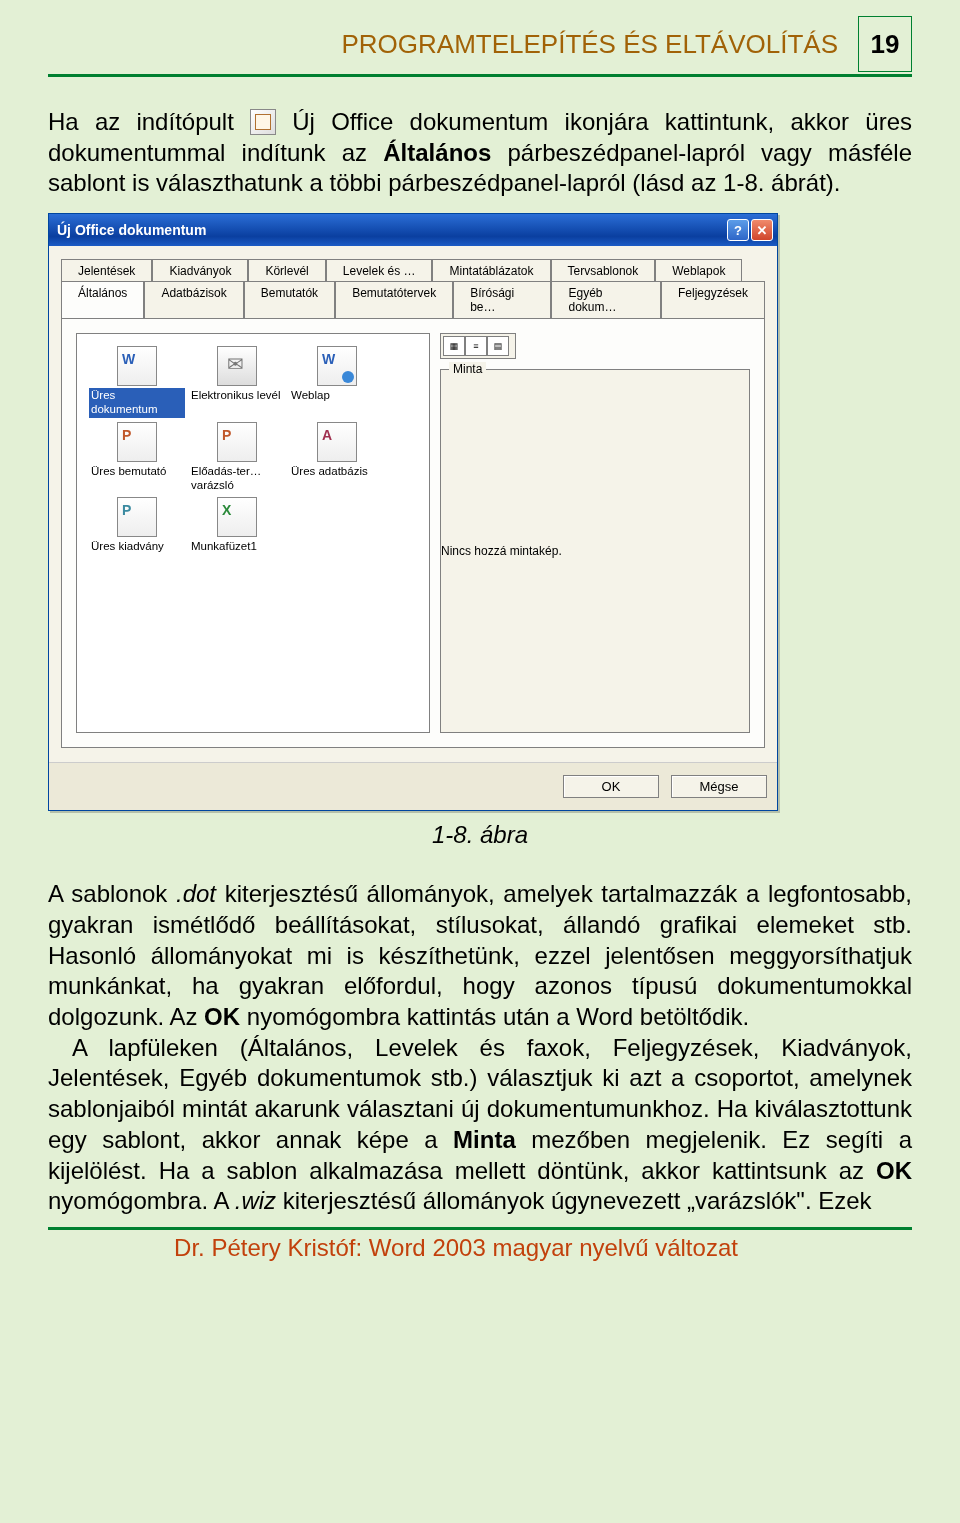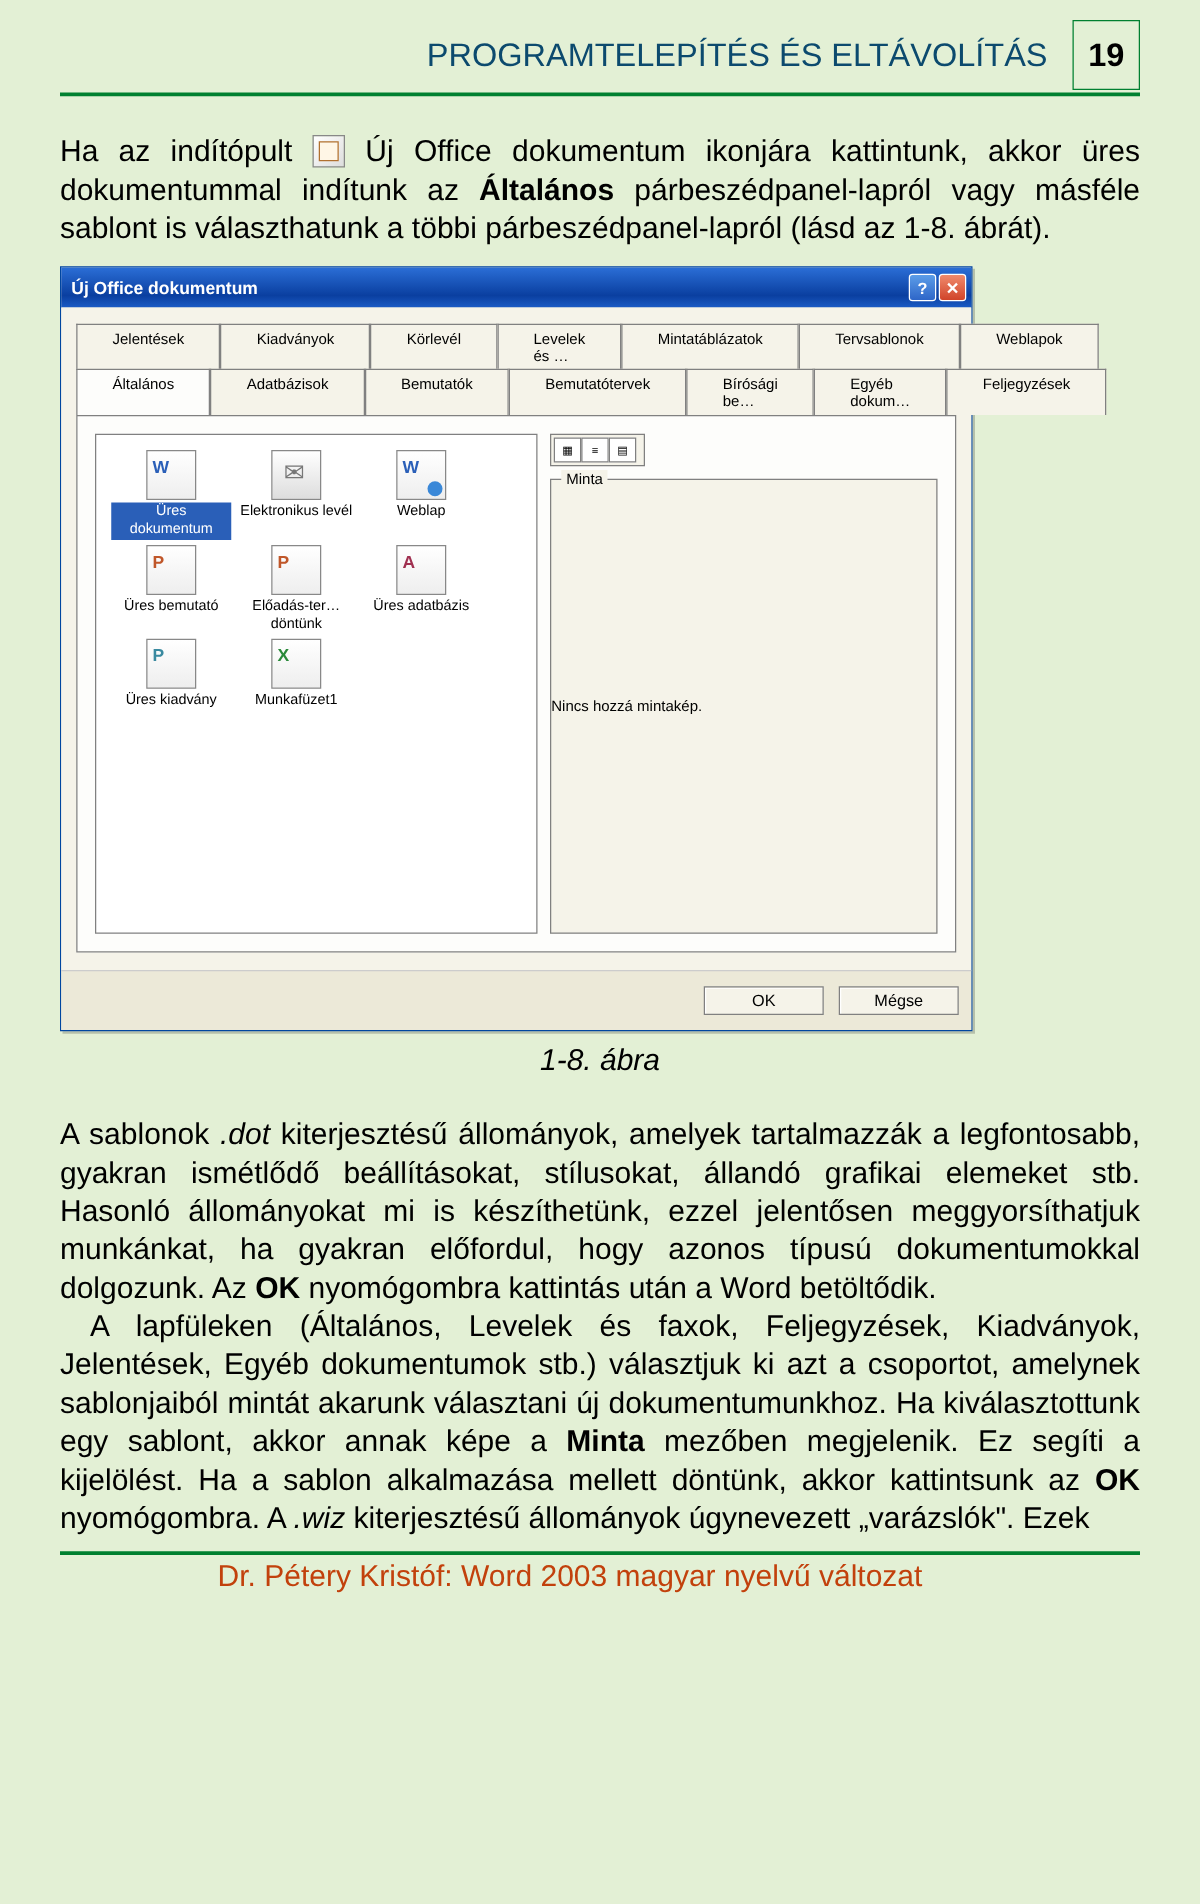--- a/index.html
+++ b/index.html
@@ -19,21 +19,21 @@
       display: flex;
       align-items: center;
       gap: 12px;
       margin-bottom: 10px;
       border-bottom: 3px solid #008030;
       padding-bottom: 2px;
     }
     .header-title {
       font-size: 26px;
       font-family: Arial, sans-serif;
-      color: #0c4a6e;
+      color: #a16207;
       flex: 1;
       text-align: right;
       padding-right: 8px;
     }
     .page-number-box {
       width: 54px;
       height: 56px;
       border: 1px solid #008030;
       display: flex;
       align-items: center;
@@ -106,21 +106,21 @@
       background: #f5f3e9;
     }
 
     
     .tabs-row {
       display: flex;
       gap: 0;
       font-size: 12px;
     }
     .tab {
-      padding: 4px 28px;
+      padding: 4px 16px;
       border: 1px solid #808080;
       border-bottom: none;
       background: #f5f3e9;
       position: relative;
       top: 1px;
       cursor: pointer;
     }
     .tabs-row2 .tab { top:0; }
     .tab.active {
       background: #fdfdfb;
@@ -188,21 +188,20 @@
       transform: translateY(-50%);
     }
 
     .icons-grid {
       display:flex;
       flex-wrap:wrap;
       align-content: flex-start;
     }
     .doc-icon {
       width: 100px;
-      text-align:center;
       font-size: 11.5px;
       padding: 2px;
       cursor:pointer;
     }
     .doc-icon .pic {
       width: 40px; height: 40px;
       margin: 0 auto 2px auto;
       border: 1px solid #888;
       background: linear-gradient(#fff,#eee);
       position:relative;
@@ -325,21 +324,21 @@
             <div class="doc-icon">
               <div class="pic web"></div>
               <span class="lbl">Weblap</span>
             </div>
             <div class="doc-icon">
               <div class="pic ppt"></div>
               <span class="lbl">Üres bemutató</span>
             </div>
             <div class="doc-icon">
               <div class="pic ppt"></div>
-              <span class="lbl">Előadás-ter… döntünk</span>
+              <span class="lbl">Előadás-ter… varázsló</span>
             </div>
             <div class="doc-icon">
               <div class="pic access"></div>
               <span class="lbl">Üres adatbázis</span>
             </div>
             <div class="doc-icon">
               <div class="pic pub"></div>
               <span class="lbl">Üres kiadvány</span>
             </div>
             <div class="doc-icon">

